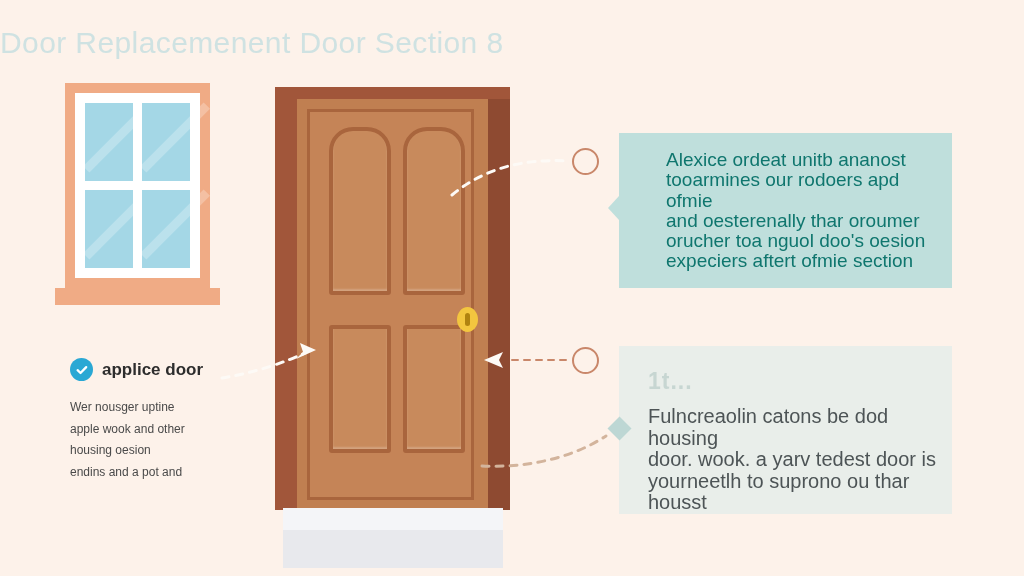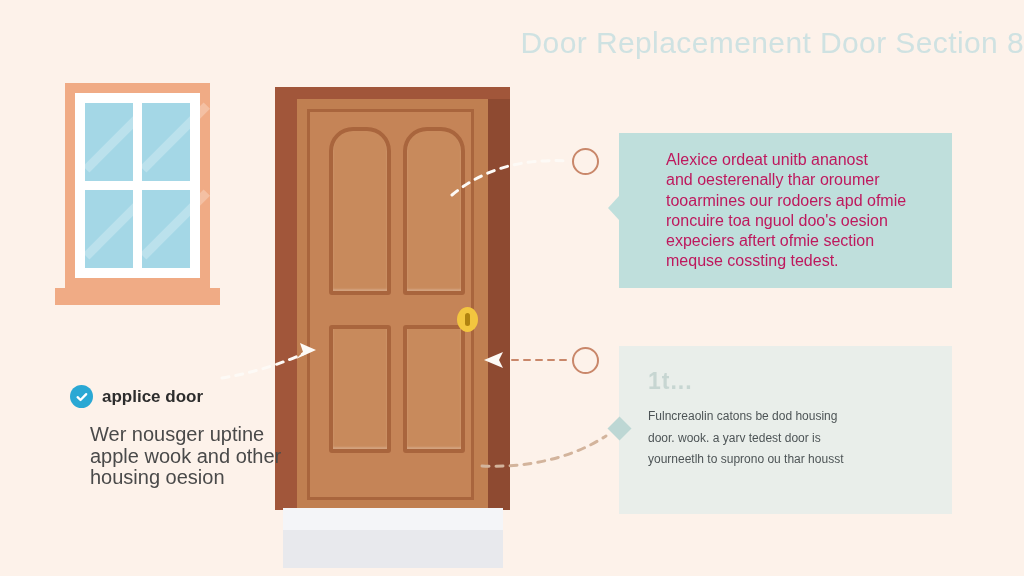--- a/index.html
+++ b/index.html
@@ -7,21 +7,21 @@
     width:1024px;height:576px;overflow:hidden;
     background:#fdf2ea;
     font-family:"Liberation Sans","DejaVu Sans",sans-serif;
     position:relative;
   }
   #stage{position:absolute;inset:0;width:1024px;height:576px;}
 
   
   #page-title{
     position:absolute;left:0;top:26px;width:1024px;
-    text-align:right;
+    text-align:left;
     font-size:30px;
     letter-spacing:.4px;
     color:#cfe2e2;
     font-weight:400;
     white-space:nowrap;
   }
 
   
   #window-graphic{position:absolute;left:55px;top:83px;width:165px;height:222px;}
   .win-frame{position:absolute;left:10px;top:0;width:145px;height:205px;background:#f0ab85;}
@@ -58,38 +58,38 @@
   #door-step .step-top{position:absolute;left:0;top:0;width:220px;height:22px;
       background:#f4f5f8;}
 
   
   .callout{position:absolute;}
   #callout-top{left:619px;top:133px;width:333px;height:155px;background:#bfdfdc;}
   #callout-top .notch{position:absolute;left:-11px;top:63px;width:0;height:0;
       border-top:12px solid transparent;border-bottom:12px solid transparent;
       border-right:11px solid #bfdfdc;}
   #callout-top .co-body{position:absolute;left:47px;top:17px;width:266px;
-      font-size:16px;line-height:20.3px;color:#be185d;}
+      font-size:19px;line-height:20.3px;color:#0f766e;}
 
   #callout-bottom{left:619px;top:346px;width:333px;height:168px;background:#e9eeea;}
   #callout-bottom .diamond{position:absolute;left:-8px;top:74px;width:17px;height:17px;
       background:#bdd7d4;transform:rotate(45deg);}
   #callout-bottom .co-head{position:absolute;left:29px;top:22px;
       font-size:23px;font-weight:700;color:#c7d6d2;letter-spacing:1px;}
   #callout-bottom .co-body{position:absolute;left:29px;top:60px;width:290px;
-      font-size:12px;line-height:21.5px;color:#4d5456;}
+      font-size:20px;line-height:21.5px;color:#4d5456;}
 
   
   #left-note{position:absolute;left:70px;top:358px;width:215px;}
-  #left-note .note-head{display:flex;align-items:center;gap:9px;margin-bottom:16px;margin-top:27px;}
+  #left-note .note-head{display:flex;align-items:center;gap:9px;margin-bottom:16px;}
   #left-note .note-title{font-size:17px;font-weight:700;color:#2d2d2d;}
   #check-icon{width:23px;height:23px;border-radius:50%;background:#2aa8d4;
       display:flex;align-items:center;justify-content:center;flex:0 0 auto;}
   #check-icon svg{display:block;}
-  #left-note .note-body{font-size:20px;line-height:21.5px;color:#4a4a4a;margin-left:20px;}
+  #left-note .note-body{font-size:12px;line-height:21.5px;color:#4a4a4a;}
 
   
   .marker{position:absolute;border:2px solid #c9876a;border-radius:50%;
       width:27px;height:27px;box-sizing:border-box;background:transparent;}
   #marker-top{left:572px;top:148px;}
   #marker-bottom{left:572px;top:347px;}
 
   
   #connectors{position:absolute;left:0;top:0;width:1024px;height:576px;
       pointer-events:none;}
@@ -150,25 +150,24 @@
     <path d="M482,466 C528,468 572,458 606,436" fill="none" stroke="#d3b49c" stroke-width="3" stroke-dasharray="7 7" stroke-linecap="round"></path>
   </svg>
 
   <div class="marker" id="marker-top"></div>
   <div class="marker" id="marker-bottom"></div>
 
   <div class="callout" id="callout-top">
     <div class="notch"></div>
     <div class="co-body">
       <div>Alexice ordeat unitb ananost</div>
+      <div>tooarmines our rodoers apd ofmie</div>
       <div>and oesterenally thar oroumer</div>
-      <div>tooarmines our rodoers apd ofmie</div>
-      <div>roncuire toa nguol doo's oesion</div>
+      <div>orucher toa nguol doo's oesion</div>
       <div>expeciers aftert ofmie section</div>
-      <div>mequse cossting tedest.</div>
     </div>
   </div>
 
   <div class="callout" id="callout-bottom">
     <div class="diamond"></div>
     <div class="co-head">1t...</div>
     <div class="co-body">
       <div>Fulncreaolin catons be dod housing</div>
       <div>door. wook. a yarv tedest door is</div>
       <div>yourneetlh to suprono ou thar housst</div>
@@ -181,16 +180,17 @@
         <svg width="14" height="14" viewBox="0 0 14 14">
           <path d="M2.6,7.2 L5.5,10 L11.2,4.1" fill="none" stroke="#ffffff" stroke-width="2.3" stroke-linecap="round" stroke-linejoin="round"></path>
         </svg>
       </span>
       <span class="note-title">applice door</span>
     </div>
     <div class="note-body">
       <div>Wer nousger uptine</div>
       <div>apple wook and other</div>
       <div>housing oesion</div>
+      <div>endins and a pot and</div>
     </div>
   </div>
 
 </div>
 
 </body></html>

